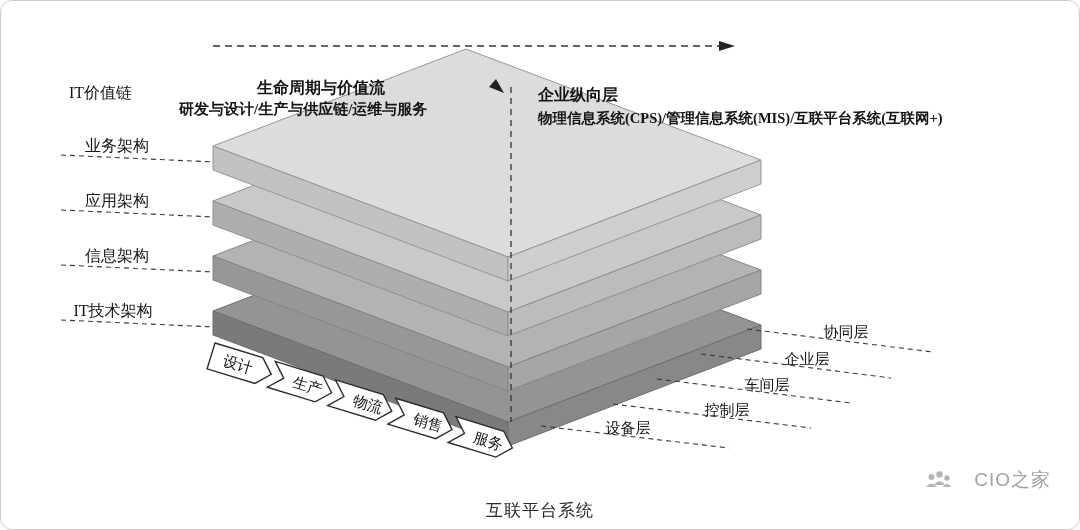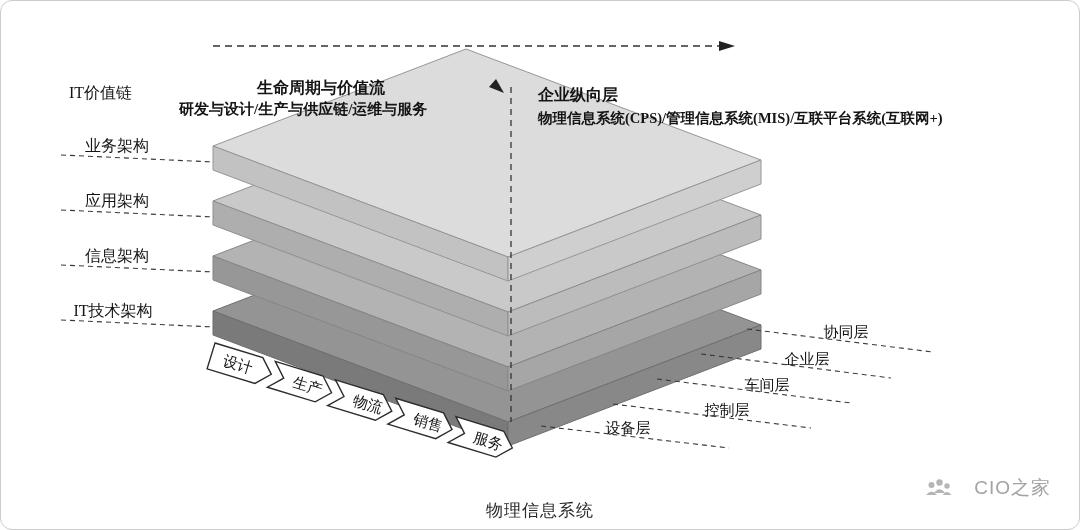--- a/index.html
+++ b/index.html
@@ -9,21 +9,21 @@
     font-family:"Liberation Serif","DejaVu Serif",serif;
   }
   svg text { font-family:"Liberation Serif","DejaVu Serif",serif; fill:#141414; }
   svg text.b { font-weight:bold; }
   .caption {
     position:absolute; left:0; right:0; bottom:7px; text-align:center;
     font-family:"Liberation Sans","DejaVu Sans",sans-serif;
     font-size:17px; letter-spacing:1px; color:#2a2a2a;
   }
   .watermark {
-    position:absolute; right:28px; bottom:28px; display:flex; align-items:center; gap:21px;
+    position:absolute; right:28px; bottom:36px; display:flex; align-items:center; gap:21px;
     font-family:"Liberation Sans","DejaVu Sans",sans-serif;
     font-size:19px; color:#a3a3a3; letter-spacing:1px;
   }
 </style>
 </head>
 <body>
 
 <div class="canvas">
 
   <svg width="1080" height="530" viewBox="0 0 1080 530">
@@ -90,21 +90,21 @@
     <text class="b" x="537" y="122" font-size="14.5">物理信息系统(CPS)/管理信息系统(MIS)/互联平台系统(互联网+)</text>
 
     <text x="845" y="336" font-size="15" text-anchor="middle">协同层</text>
     <text x="806" y="363" font-size="15" text-anchor="middle">企业层</text>
     <text x="766" y="389" font-size="15" text-anchor="middle">车间层</text>
     <text x="726" y="414" font-size="15" text-anchor="middle">控制层</text>
     <text x="627" y="432" font-size="15" text-anchor="middle">设备层</text>
   </svg>
 
   
-  <div class="caption">物理信息系统</div>
+  <div class="caption">互联平台系统</div>
 
   
   <div class="watermark">
     <svg width="28" height="22" viewBox="0 0 28 22">
       <g fill="#b5b5b5">
         <circle cx="6.5" cy="8" r="3"></circle>
           <path d="M1,18 q5.5,-7 11,0 z"></path>
         <circle cx="14.5" cy="5.5" r="3.2"></circle>
           <path d="M9,16 q5.5,-7.5 11,0 z"></path>
         <circle cx="22" cy="9" r="2.7"></circle>

